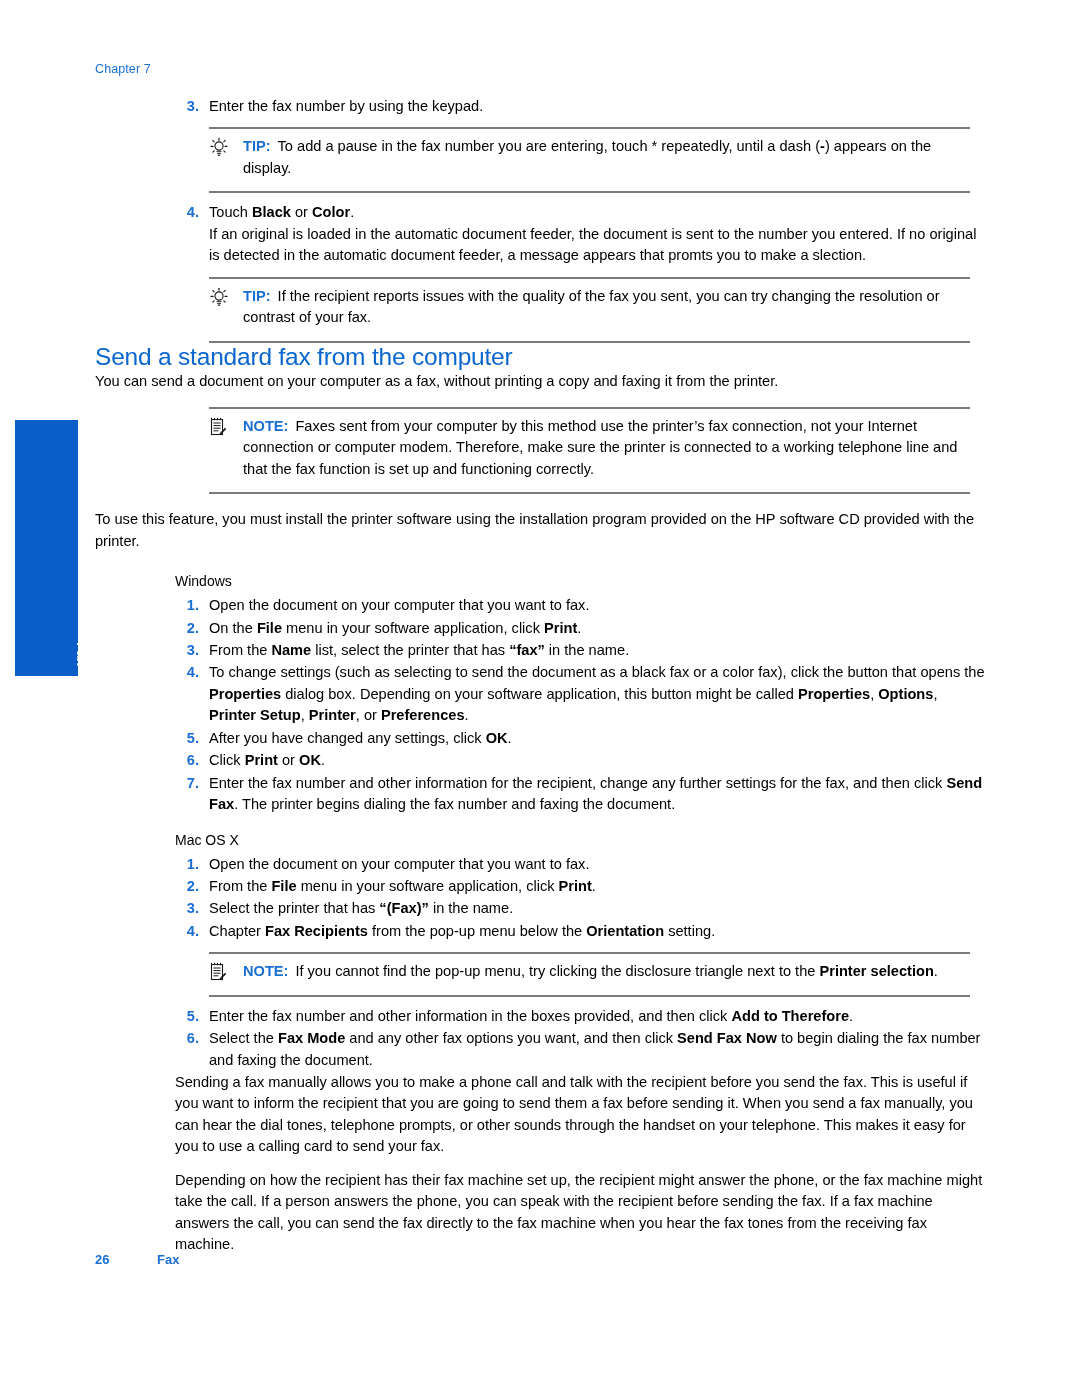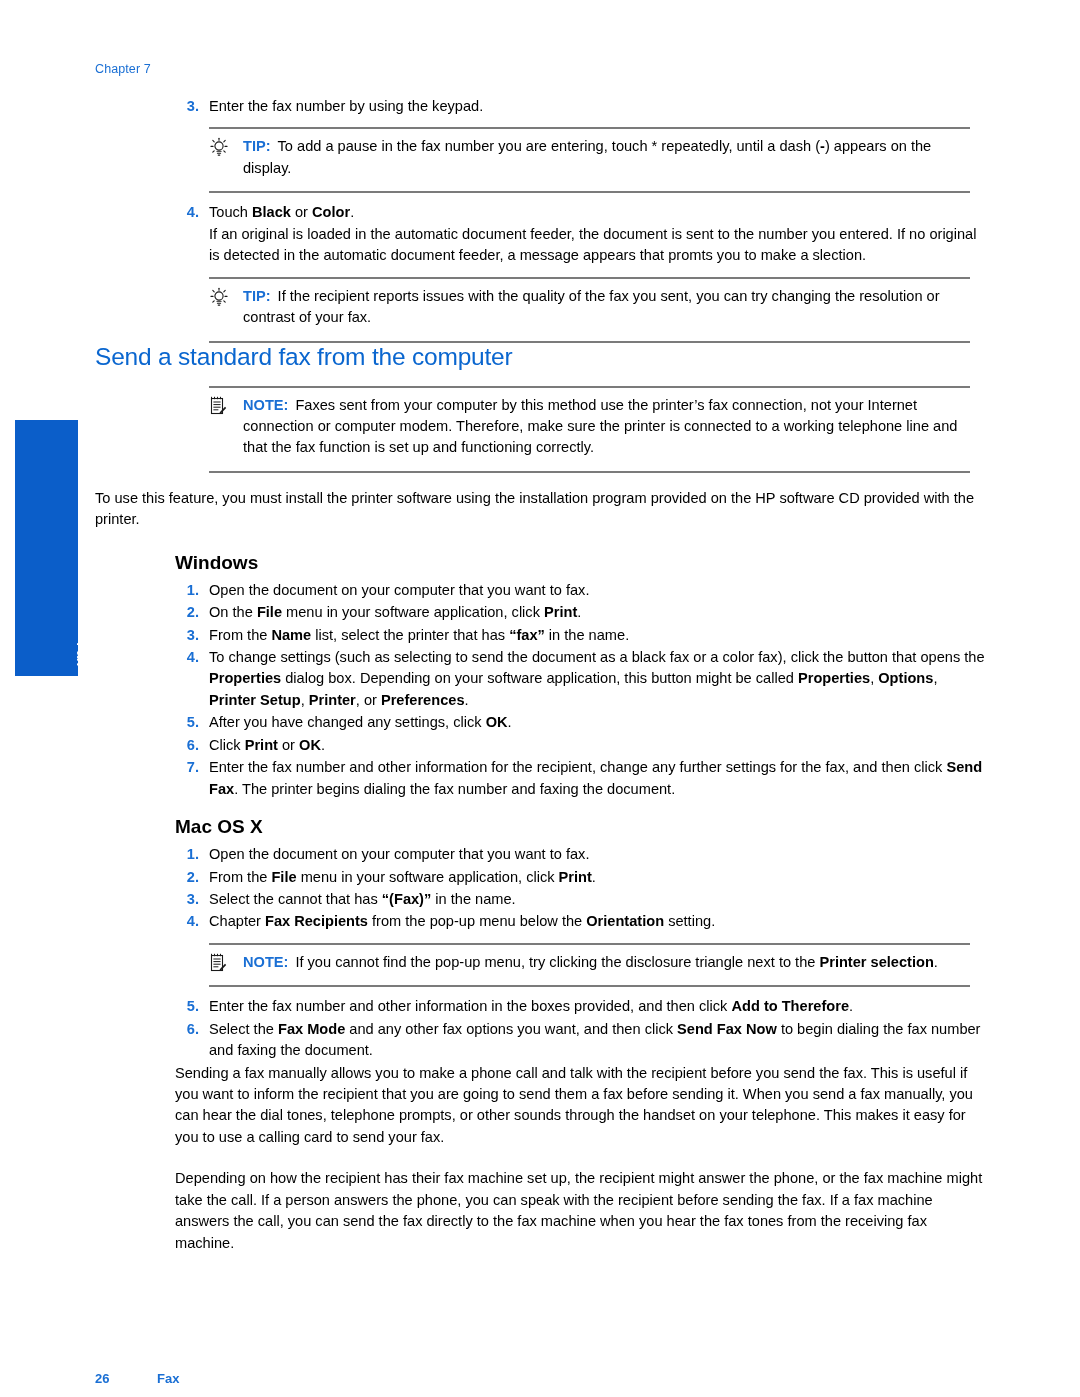--- a/index.html
+++ b/index.html
@@ -47,21 +47,21 @@
     left: 95px;
     top: 62px;
     color: #1a6fd4;
     font-size: 12.5px;
     font-weight: normal;
     letter-spacing: 0.1px;
   }
   .page-footer {
     position: absolute;
     left: 95px;
-    top: 1371px;
+    top: 1252px;
     color: #1a6fd4;
     font-size: 13px;
     font-weight: bold;
   }
   .page-footer .pg-num { display: inline-block; width: 62px; }
 
   
   .content {
     position: absolute;
     left: 95px;
@@ -83,25 +83,25 @@
 
   
   .indent { margin-left: 80px; }
 
   p.body {
     font-size: 14.6px;
     line-height: 1.47;
     margin: 0 0 0 0;
     color: #000;
   }
-  p.body + p.body { margin-top: 20px; }
+  p.body + p.body { margin-top: 12px; }
 
   .sub-head {
-    font-size: 19px;
-    font-weight: bold;
+    font-size: 14px;
+    font-weight: normal;
     margin: 0 0 6px 80px;
   }
 
   
   ol.steps {
     list-style: none;
     margin: 0;
     padding: 0;
   }
   ol.steps > li {
@@ -231,20 +231,21 @@
               <line x1="9.2" y1="18.1" x2="10.8" y2="18.1"></line>
             </g>
           </svg>
         </span>
         <span class="admon-kw">TIP:</span><span>If the recipient reports issues with the quality of the fax you sent, you can try changing the resolution or contrast of your fax.</span>
       </div>
     </div>
 
     <h2 class="section-title h-sendstd">Send a standard fax from the computer</h2>
 
+    <p class="body indent">You can send a document on your computer as a fax, without printing a copy and faxing it from the printer.</p>
 
     <div class="gap-m"></div>
 
     <div class="admon">
       <div class="admon-inner">
         <span class="admon-icon">
           <svg width="18" height="20" viewBox="0 0 18 20">
             <rect x="2.5" y="2.5" width="11" height="15" fill="#ffffff" stroke="#1a1a1a" stroke-width="1.1"></rect>
             <g stroke="#1a1a1a" stroke-width="1" stroke-linecap="round">
               <line x1="4.8" y1="6" x2="11.2" y2="6"></line>
@@ -281,21 +282,21 @@
         <li><span class="num">7.</span><span>Enter the fax number and other information for the recipient, change any further settings for the fax, and then click </span><b>Send Fax</b><span>. The printer begins dialing the fax number and faxing the document.</span></li>
       </ol>
 
     <div class="gap-m"></div>
 
     <div class="sub-head">Mac OS X</div>
 
     <ol class="steps" id="mac-steps-before">
         <li><span class="num">1.</span><span>Open the document on your computer that you want to fax.</span></li>
         <li><span class="num">2.</span><span>From the </span><b>File</b><span> menu in your software application, click </span><b>Print</b><span>.</span></li>
-        <li><span class="num">3.</span><span>Select the cannot that has </span><b>“(Fax)”</b><span> in the name.</span></li>
+        <li><span class="num">3.</span><span>Select the printer that has </span><b>“(Fax)”</b><span> in the name.</span></li>
         <li><span class="num">4.</span><span>Chapter </span><b>Fax Recipients</b><span> from the pop-up menu below the </span><b>Orientation</b><span> setting.</span></li>
       </ol>
 
     <div class="gap-s"></div>
 
     <div class="admon">
       <div class="admon-inner">
         <span class="admon-icon">
           <svg width="18" height="20" viewBox="0 0 18 20">
             <rect x="2.5" y="2.5" width="11" height="15" fill="#ffffff" stroke="#1a1a1a" stroke-width="1.1"></rect>

